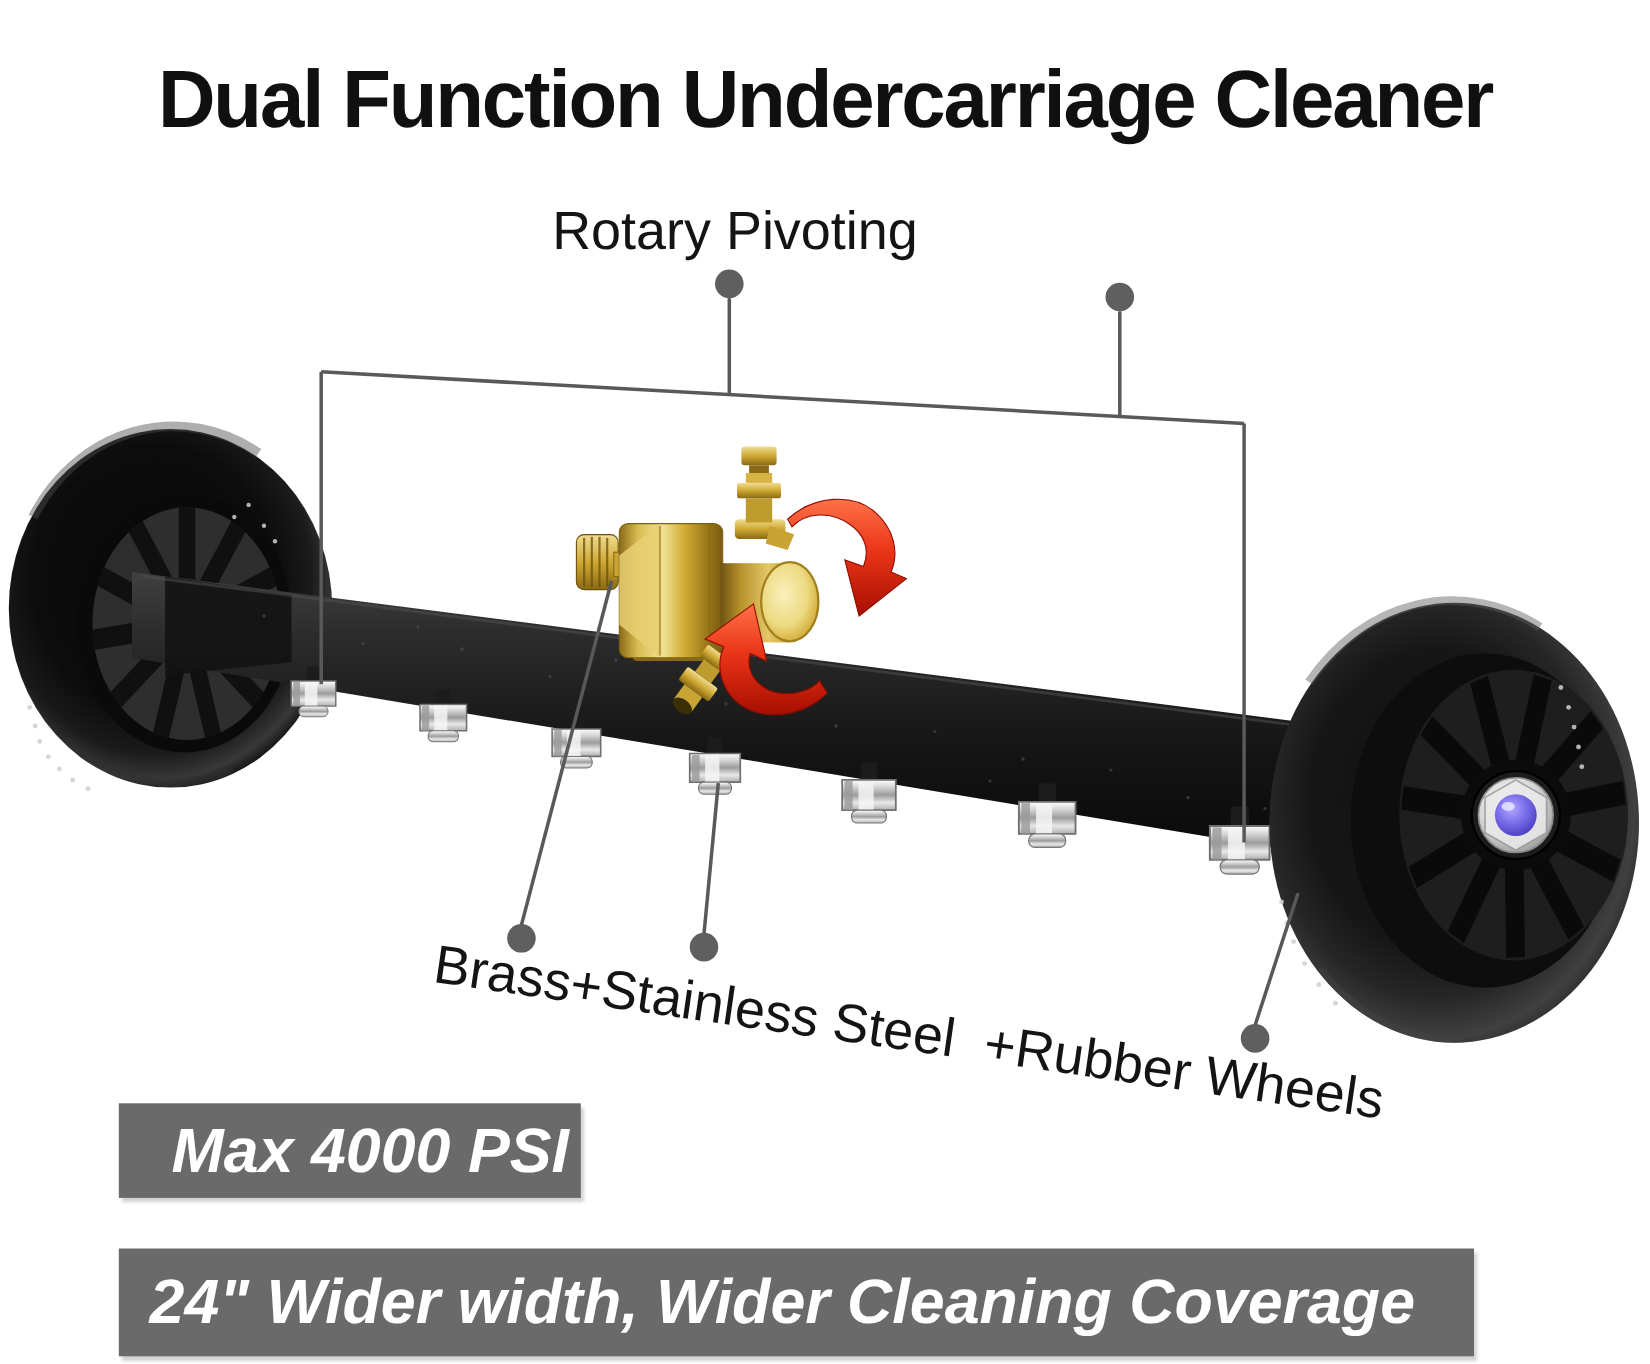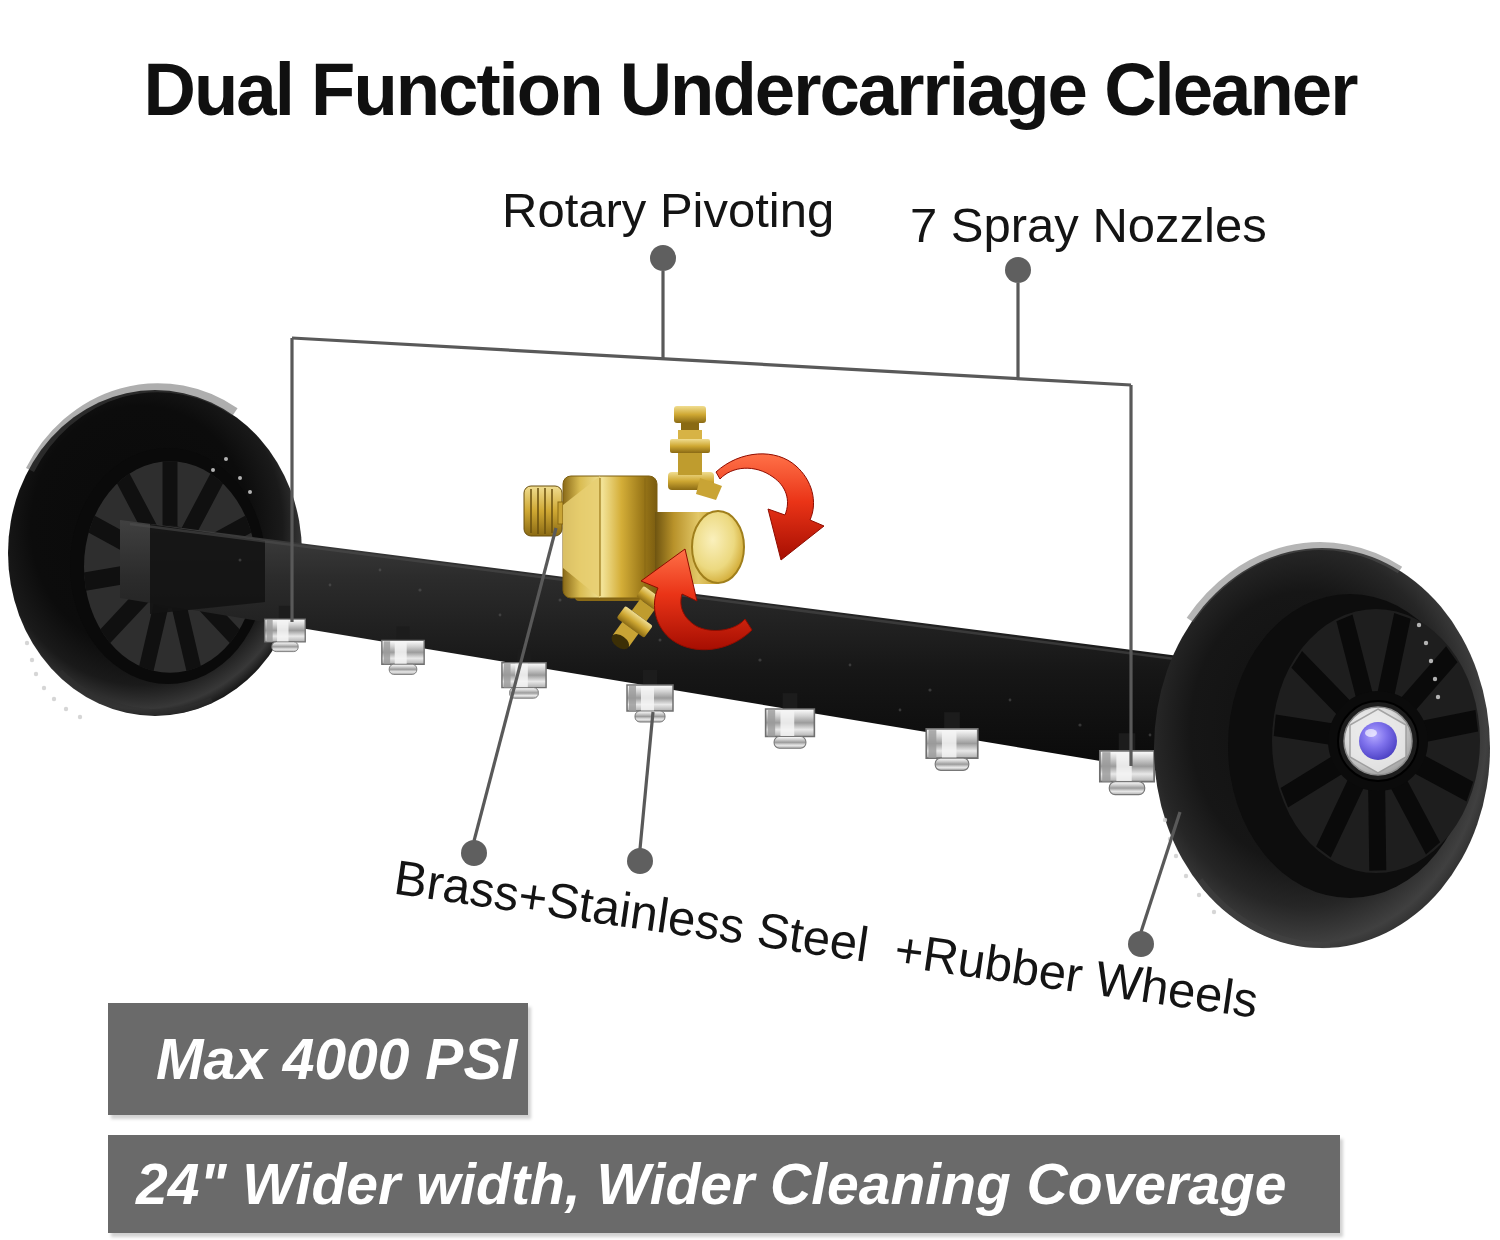--- a/index.html
+++ b/index.html
@@ -9,21 +9,21 @@
   .title{position:absolute;left:0;right:0;top:0;text-align:center;
          font-weight:bold;font-size:74px;line-height:1.08;letter-spacing:-2px;
          color:#101010;transform:scaleX(0.98);white-space:nowrap;}
   .callout-label{position:absolute;font-size:49px;color:#141414;white-space:nowrap;}
   .lbl-rotary{left:474px;top:182px;margin-left:28px;}
   .lbl-nozzles{left:910px;top:197px;}
   .lbl-materials{left:399px;top:849px;transform:rotate(8.2deg);transform-origin:0 0;white-space:pre;}
   .banner{position:absolute;background:#6a6a6a;color:#ffffff;font-weight:bold;font-style:italic;
           font-size:57px;display:flex;align-items:center;padding-left:28px;box-sizing:border-box;
           box-shadow:3px 4px 3px rgba(0,0,0,0.18);white-space:pre;}
-  .banner-psi{left:108px;top:1003px;width:420px;height:112px;padding-left:48px;}
+  .banner-psi{left:108px;top:1003px;width:420px;height:86px;padding-left:48px;}
   .banner-width{left:108px;top:1135px;width:1232px;height:98px;}
 </style>
 </head>
 <body>
 
 <div class="stage">
 
 <svg width="1500" height="1240" viewBox="0 0 1500 1240">
   <defs>
     <radialGradient id="tireL" cx="0.45" cy="0.42" r="0.62">
@@ -276,21 +276,20 @@
     <circle cx="474" cy="853" r="13"></circle>
     <circle cx="640" cy="861" r="13"></circle>
     <circle cx="1141" cy="944" r="13"></circle>
   </g>
 </svg>
 
   <h1 class="title">Dual Function Undercarriage Cleaner</h1>
 
   <div class="callout-label lbl-rotary">Rotary Pivoting</div>
 
-  <div class="callout-label lbl-nozzles">7 Spray Nozzles</div>
 
   <div class="callout-label lbl-materials">Brass+Stainless Steel  +Rubber Wheels</div>
 
   <div class="banner banner-psi">
     <span>Max 4000 PSI</span>
   </div>
 
   <div class="banner banner-width">
     <span>24" Wider width, Wider Cleaning Coverage</span>
   </div>

